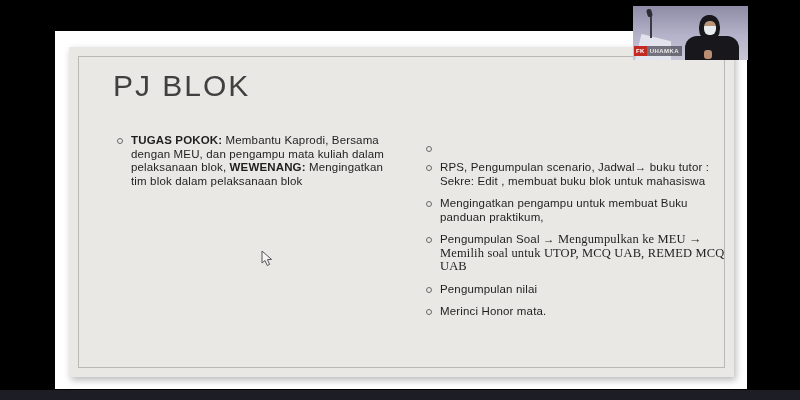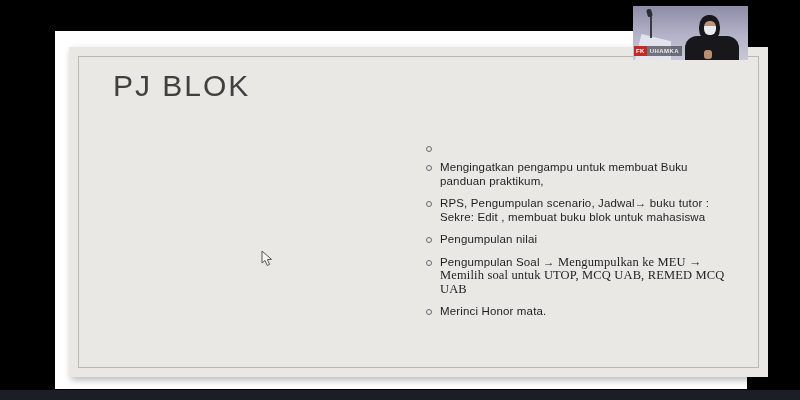--- a/index.html
+++ b/index.html
@@ -1,21 +1,21 @@
 <!DOCTYPE html>
 <html><head>
 <meta charset="utf-8">
 <style>
   html,body{margin:0;padding:0;background:#000;}
   .stage{position:relative;width:800px;height:400px;background:#000;overflow:hidden;
          font-family:"Liberation Sans","DejaVu Sans",sans-serif;}
   .screen-share{position:absolute;left:55px;top:31px;width:692px;height:358px;background:#ffffff;}
   .bottom-bar{position:absolute;left:0;top:390px;width:800px;height:10px;background:#1d1d25;}
   .slide{position:absolute;left:14px;top:16px;width:665px;height:330px;background:#e9e8e5;
-         box-shadow:2px 3px 7px rgba(0,0,0,0.28);padding-left:34px;}
+         box-shadow:2px 3px 7px rgba(0,0,0,0.28);}
   .slide-frame{position:absolute;left:9px;top:9px;right:9px;bottom:9px;border:1px solid #b9b8b5;pointer-events:none;}
   .slide-title{position:absolute;left:44px;top:22px;font-size:30px;font-weight:400;color:#404040;
                letter-spacing:2px;}
   .col{position:absolute;font-size:11.5px;line-height:13.5px;color:#1e1e1e;letter-spacing:0.15px;}
   .col-left{left:48px;top:87px;width:276px;}
   .col-right{left:357px;top:95px;width:302px;}
   .bullet-item{display:flex;margin-bottom:9px;}
   .bullet-dot{flex:0 0 auto;width:4px;height:4px;border:1px solid #6a6a6a;border-radius:50%;
               margin:4px 8px 0 0;background:transparent;}
   .b{font-weight:700;}
@@ -46,40 +46,46 @@
 <body>
 
 <div class="stage">
 
   <div class="screen-share">
     <div class="slide">
       <div class="slide-frame"></div>
 
       <div class="slide-title">PJ BLOK</div>
 
+      <div class="col col-left">
+        <div class="bullet-item">
+          <span class="bullet-dot"></span>
+          <span><span class="b">TUGAS POKOK:</span><span> Membantu Kaprodi, Bersama dengan MEU, dan pengampu mata kuliah dalam pelaksanaan blok, </span><span class="b">WEWENANG:</span><span> Mengingatkan tim blok dalam pelaksanaan blok</span></span>
+        </div>
+      </div>
 
       <div class="col col-right">
         <div class="bullet-item">
           <span class="bullet-dot"></span>
         </div>
         <div class="bullet-item">
           <span class="bullet-dot"></span>
+          <span><span>RPS, Pengumpulan scenario, Jadwal→ buku tutor : Sekre: Edit , membuat buku blok untuk mahasiswa</span><span class="serif"></span></span>
+        </div>
+        <div class="bullet-item">
+          <span class="bullet-dot"></span>
           <span><span>Mengingatkan pengampu untuk membuat Buku panduan praktikum,</span><span class="serif"></span></span>
         </div>
         <div class="bullet-item">
           <span class="bullet-dot"></span>
-          <span><span>RPS, Pengumpulan scenario, Jadwal→ buku tutor : Sekre: Edit , membuat buku blok untuk mahasiswa</span><span class="serif"></span></span>
+          <span><span>Pengumpulan Soal → </span><span class="serif">Mengumpulkan ke MEU → Memilih soal untuk UTOP, MCQ UAB, REMED MCQ UAB</span></span>
         </div>
         <div class="bullet-item">
           <span class="bullet-dot"></span>
           <span><span>Pengumpulan nilai</span><span class="serif"></span></span>
-        </div>
-        <div class="bullet-item">
-          <span class="bullet-dot"></span>
-          <span><span>Pengumpulan Soal → </span><span class="serif">Mengumpulkan ke MEU → Memilih soal untuk UTOP, MCQ UAB, REMED MCQ UAB</span></span>
         </div>
         <div class="bullet-item">
           <span class="bullet-dot"></span>
           <span><span>Merinci Honor mata.</span><span class="serif"></span></span>
         </div>
       </div>
 
     </div>
   </div>
 

